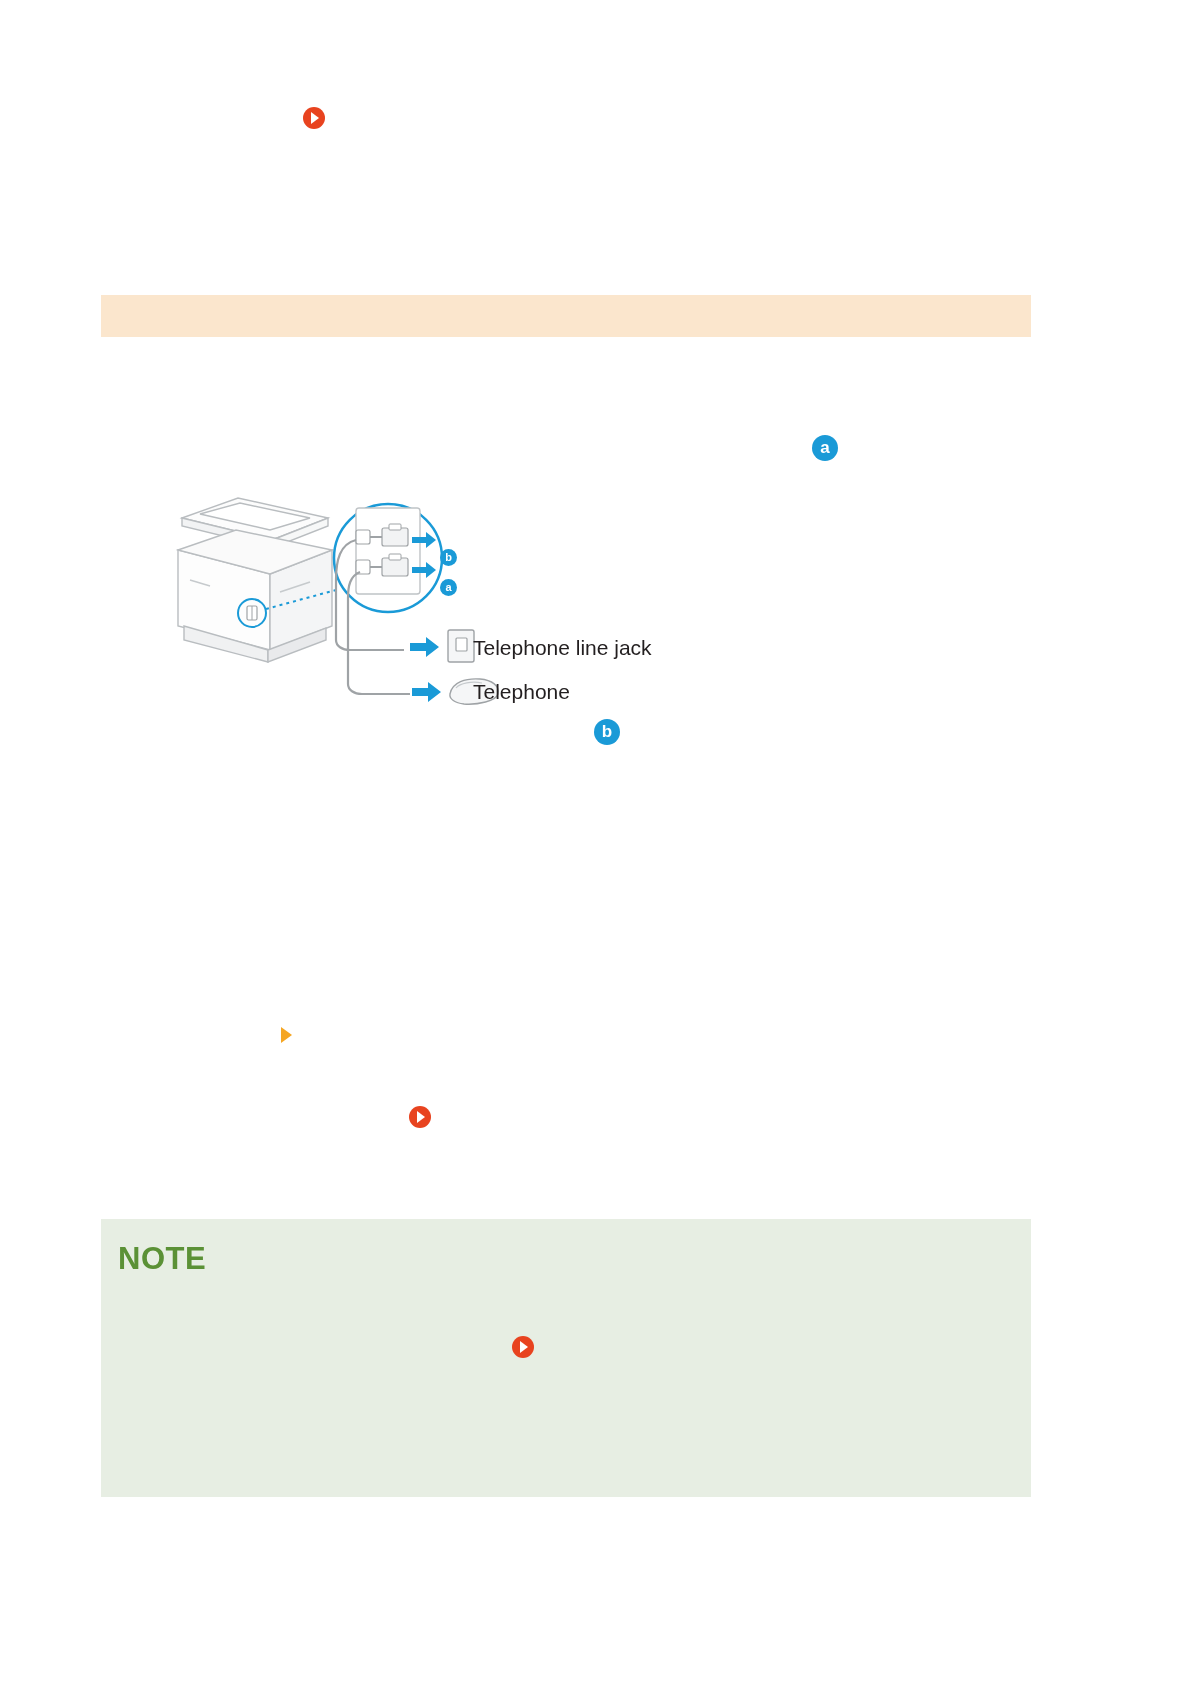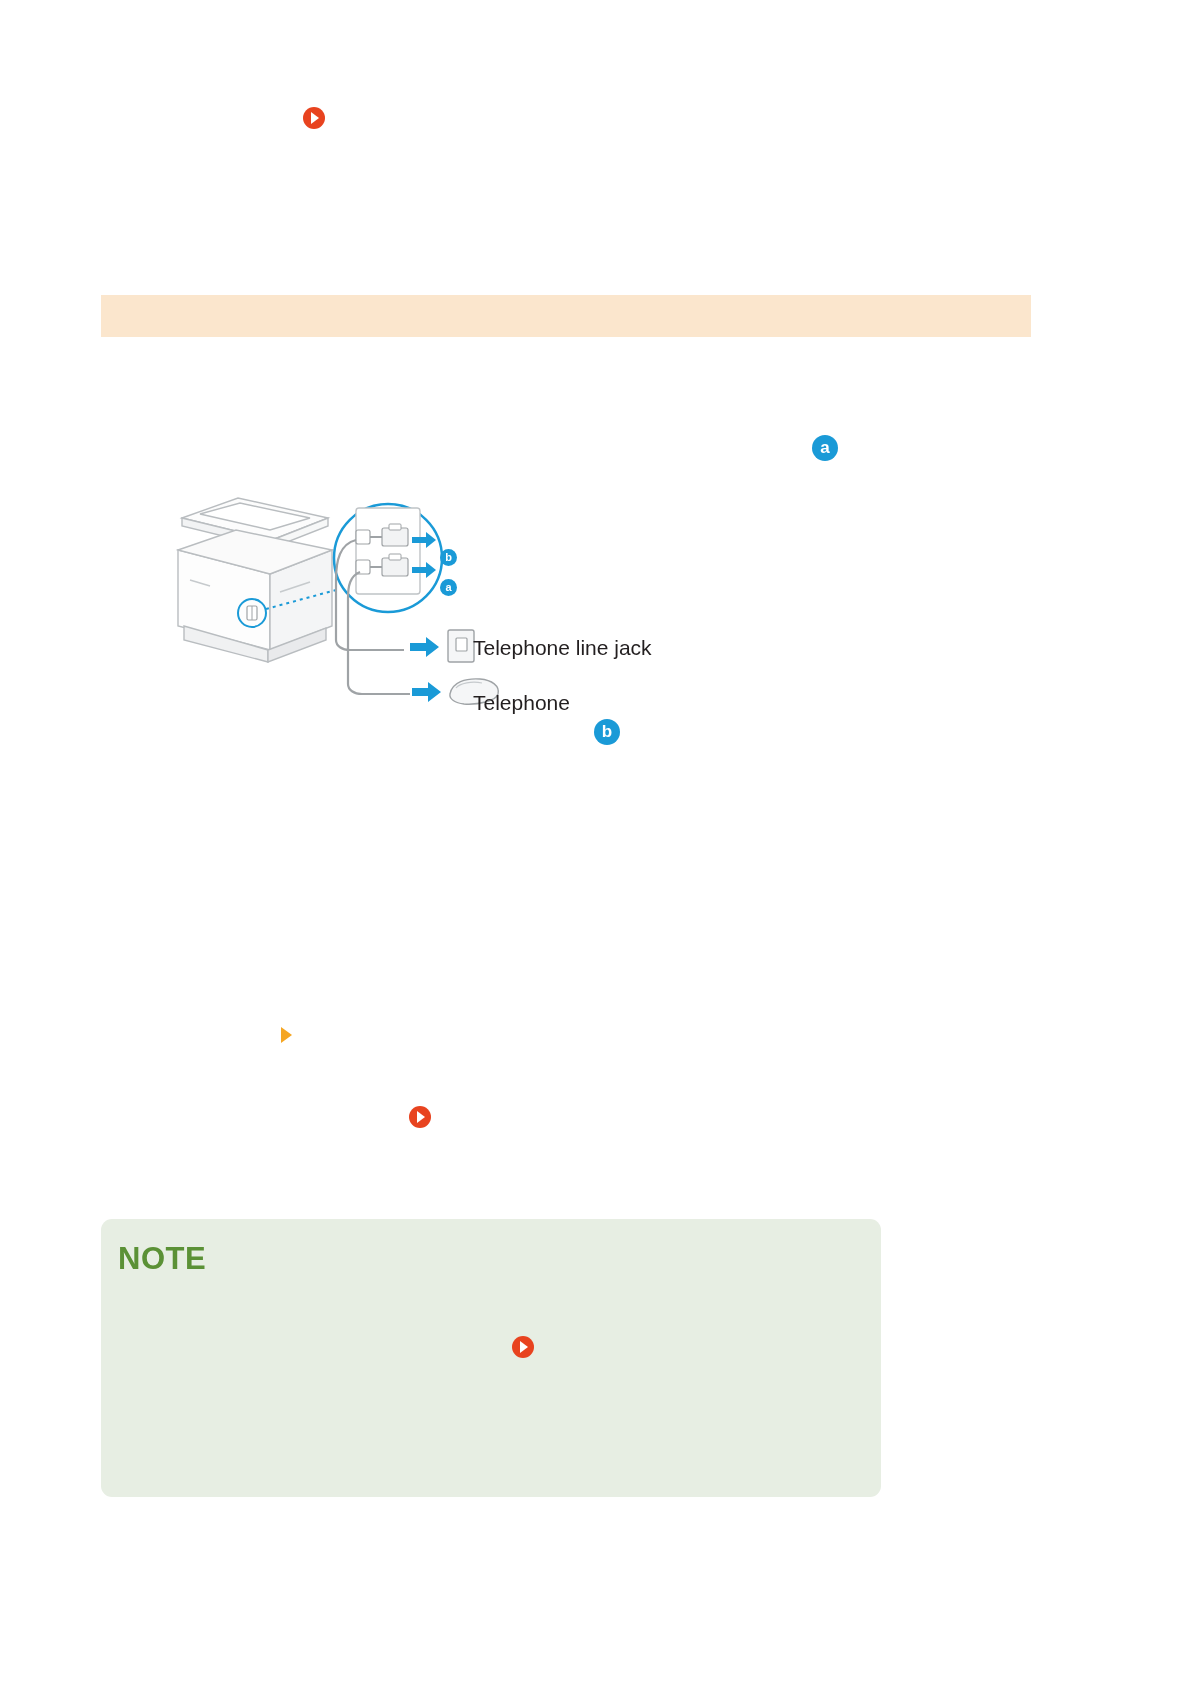--- a/index.html
+++ b/index.html
@@ -186,32 +186,32 @@
         <path d="M296 208 C300 203, 312 201, 322 203" stroke="#c6cacd" stroke-width="1.2" fill="none"></path>
       </g>
     </svg>
 
     
     <span class="abs letter-badge small" style="left:280px; top:69px;">b</span>
     <span class="abs letter-badge small" style="left:280px; top:99px;">a</span>
 
     
     <span class="abs fig-label" style="left:313px; top:156px;">Telephone line jack</span>
-    <span class="abs fig-label" style="left:313px; top:211px;">Telephone</span>
+    <span class="abs fig-label" style="left:313px; top:200px;">Telephone</span>
   </div>
   
 
   
   <span class="abs letter-badge" style="left:594px; top:719px;">b</span>
 
   
   <span class="abs tri-bullet" style="left:281px; top:1027px;"></span>
 
   
   <span class="abs play-marker" style="left:383px; top:1106px;"></span>
 
   
-  <div class="abs banner-green" style="left:101px; top:1219px; width:780px; height:278px;border-radius:11px;">
+  <div class="abs banner-green" style="left:101px; top:1219px; width:930px; height:278px;">
     <div class="abs note-title" style="left:17px; top:22px;">NOTE</div>
     <span class="abs play-marker" style="left:411px; top:117px;"></span>
   </div>
 
 </div>
 
 </body></html>

